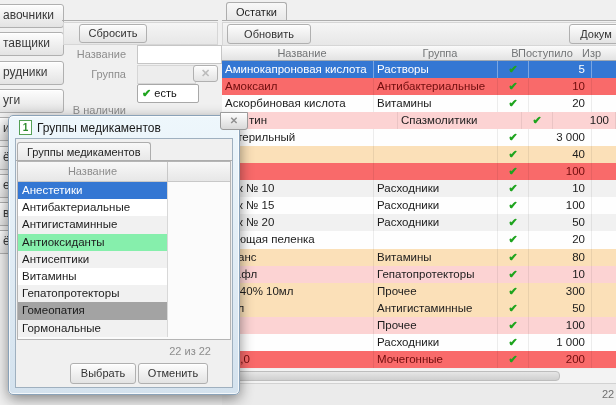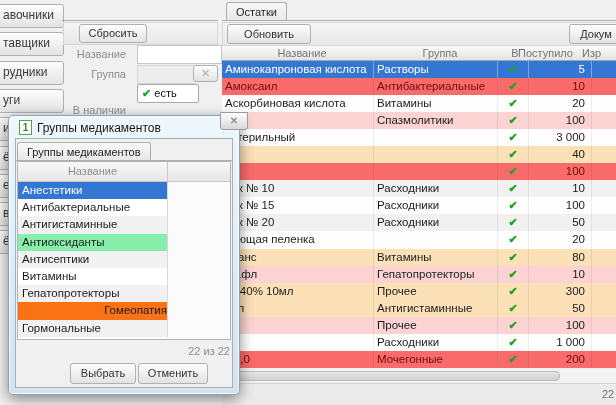--- a/index.html
+++ b/index.html
@@ -144,21 +144,21 @@
         <div class="c-qty">10</div>
         <div class="c-rest"></div>
       </div>
       <div class="trow v-white" style="background: rgb(254, 254, 254); color: rgb(28, 28, 28);">
         <div class="c-name">Аскорбиновая кислота</div>
         <div class="c-group">Витамины</div>
         <div class="c-check"><span class="check" style="color: rgb(30, 164, 30);">✔</span></div>
         <div class="c-qty">20</div>
         <div class="c-rest"></div>
       </div>
-      <div class="trow v-pink" style="background: rgb(252, 211, 211); color: rgb(28, 28, 28);">
+      <div class="trow v-pink" style="background: rgb(252, 211, 211); color: rgb(28, 28, 28); padding-left: 24px;">
         <div class="c-name">тин</div>
         <div class="c-group">Спазмолитики</div>
         <div class="c-check"><span class="check" style="color: rgb(30, 164, 30);">✔</span></div>
         <div class="c-qty">100</div>
         <div class="c-rest"></div>
       </div>
       <div class="trow v-white" style="background: rgb(254, 254, 254); color: rgb(28, 28, 28);">
         <div class="c-name">естерильный</div>
         <div class="c-group"></div>
         <div class="c-check"><span class="check" style="color: rgb(30, 164, 30);">✔</span></div>
@@ -284,25 +284,25 @@
           <div id="dlg-col">Название</div>
         </div>
         <div id="dialog-list">
             <div class="ditem" style="background: rgb(52, 119, 211); color: rgb(255, 255, 255);">Анестетики</div>
             <div class="ditem" style="background: rgb(255, 255, 255); color: rgb(28, 28, 28);">Антибактериальные</div>
             <div class="ditem" style="background: rgb(241, 241, 241); color: rgb(28, 28, 28);">Антигистаминные</div>
             <div class="ditem" style="background: #86efac; color: rgb(28, 28, 28);">Антиоксиданты</div>
             <div class="ditem" style="background: rgb(241, 241, 241); color: rgb(28, 28, 28);">Антисептики</div>
             <div class="ditem" style="background: rgb(255, 255, 255); color: rgb(28, 28, 28);">Витамины</div>
             <div class="ditem" style="background: rgb(241, 241, 241); color: rgb(28, 28, 28);">Гепатопротекторы</div>
-            <div class="ditem" style="background: #f97316; color: rgb(28, 28, 28); text-align: right;">Гомеопатия</div>
+            <div class="ditem" style="background: #a3a3a3; color: rgb(28, 28, 28);">Гомеопатия</div>
             <div class="ditem" style="background: rgb(241, 241, 241); color: rgb(28, 28, 28);">Гормональные</div>
           </div>
       </div>
 
-      <div class="abs" style="right:2px;top:206px;color:#8d8d8d;">22 из 22</div>
+      <div class="abs" style="right:21px;top:206px;color:#8d8d8d;">22 из 22</div>
 
       <div class="abs btn" style="left:54px;top:224px;width:64px;height:19px;line-height:19px;">Выбрать</div>
       <div class="abs btn" style="left:122px;top:224px;width:68px;height:19px;line-height:19px;">Отменить</div>
     </div>
   </div>
 
 </div>
 
 </body></html>

